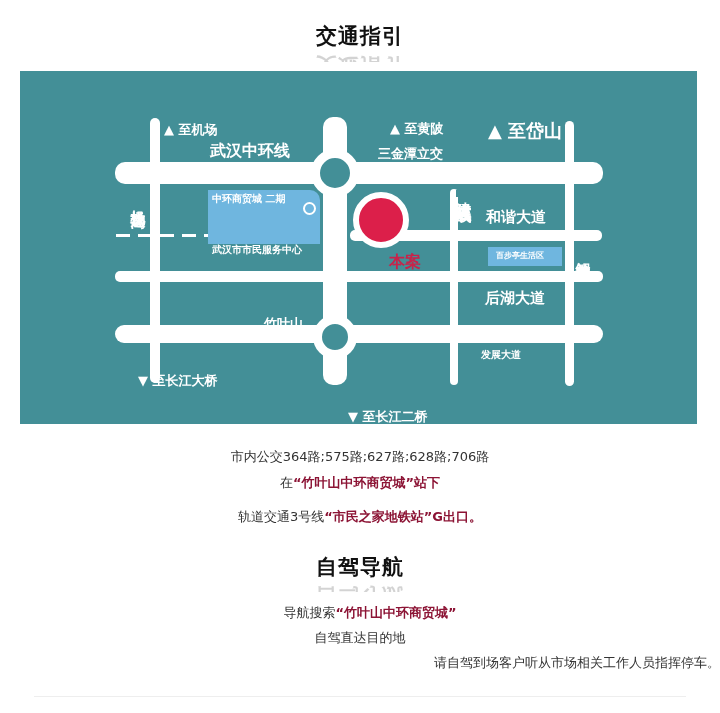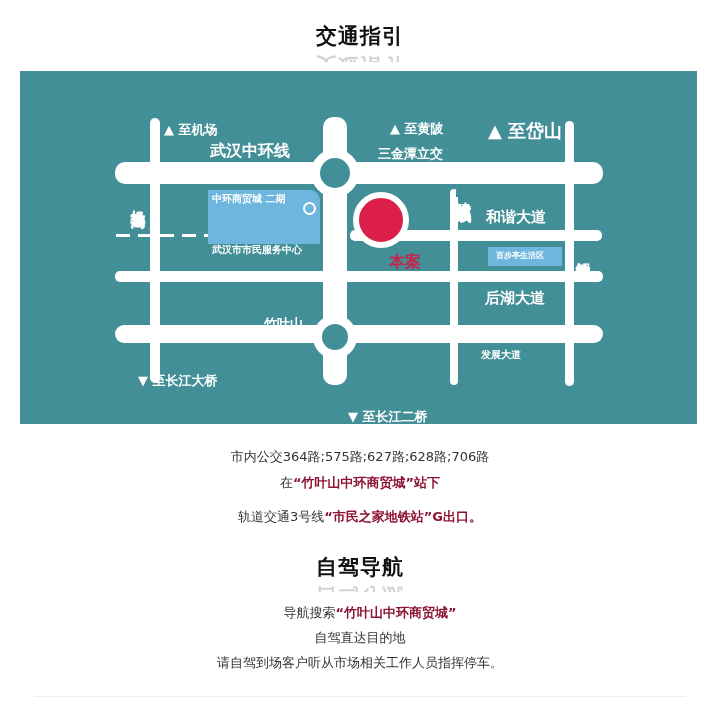--- a/index.html
+++ b/index.html
@@ -84,15 +84,15 @@
   <span>轨道交通3号线</span><span class="hl">“市民之家地铁站”</span><span class="hl">G出口。</span>
 </div>
 
 <div class="section-title" style="top:553px;">自驾导航</div>
 <div class="reflection" style="top:580px;"><span>自驾导航</span></div>
 
 <div class="line" style="top:604px;padding-left:20px;">
   <span>导航搜索</span><span class="hl">“竹叶山中环商贸城”</span>
 </div>
 <div class="line" style="top:629px;">自驾直达目的地</div>
-<div class="line" style="top:654px;">请自驾到场客户听从市场相关工作人员指挥停车。</div>
+<div class="line" style="top:654px;text-align:right;">请自驾到场客户听从市场相关工作人员指挥停车。</div>
 
 <div class="divider"></div>
 
 </body></html>

